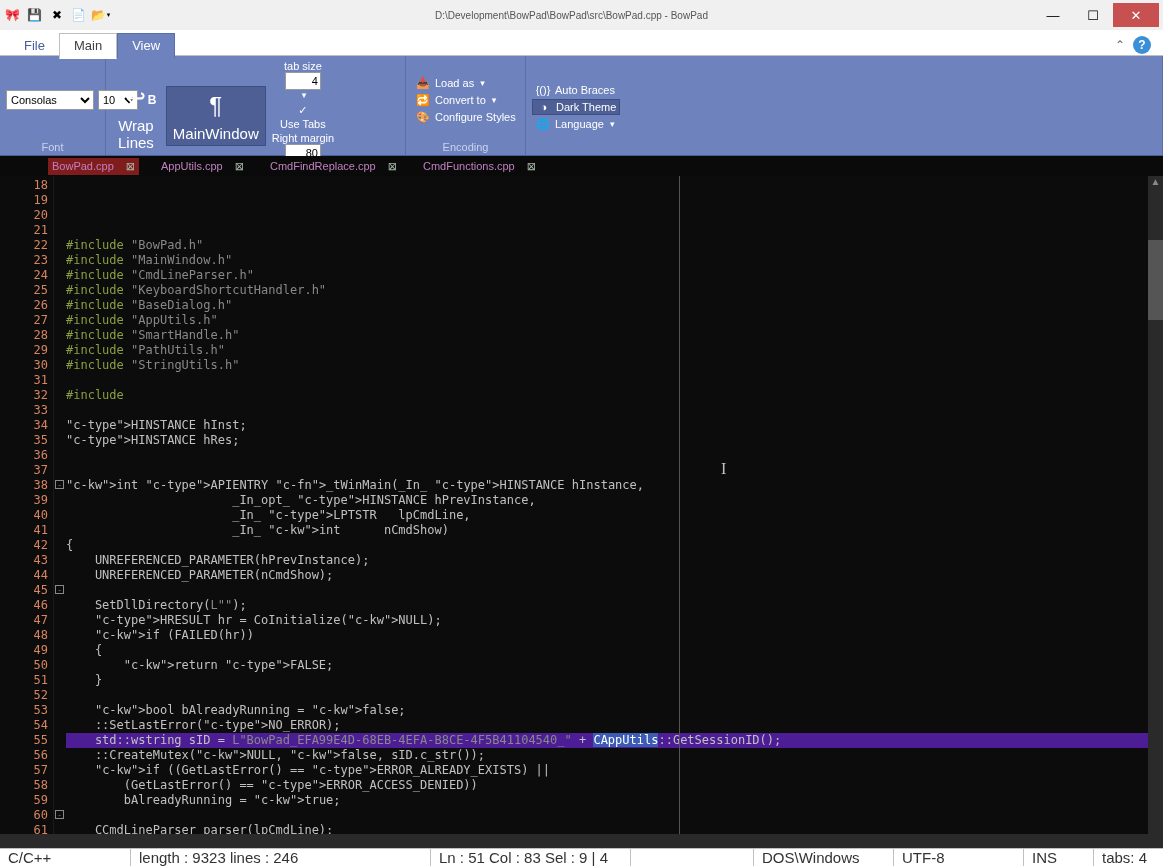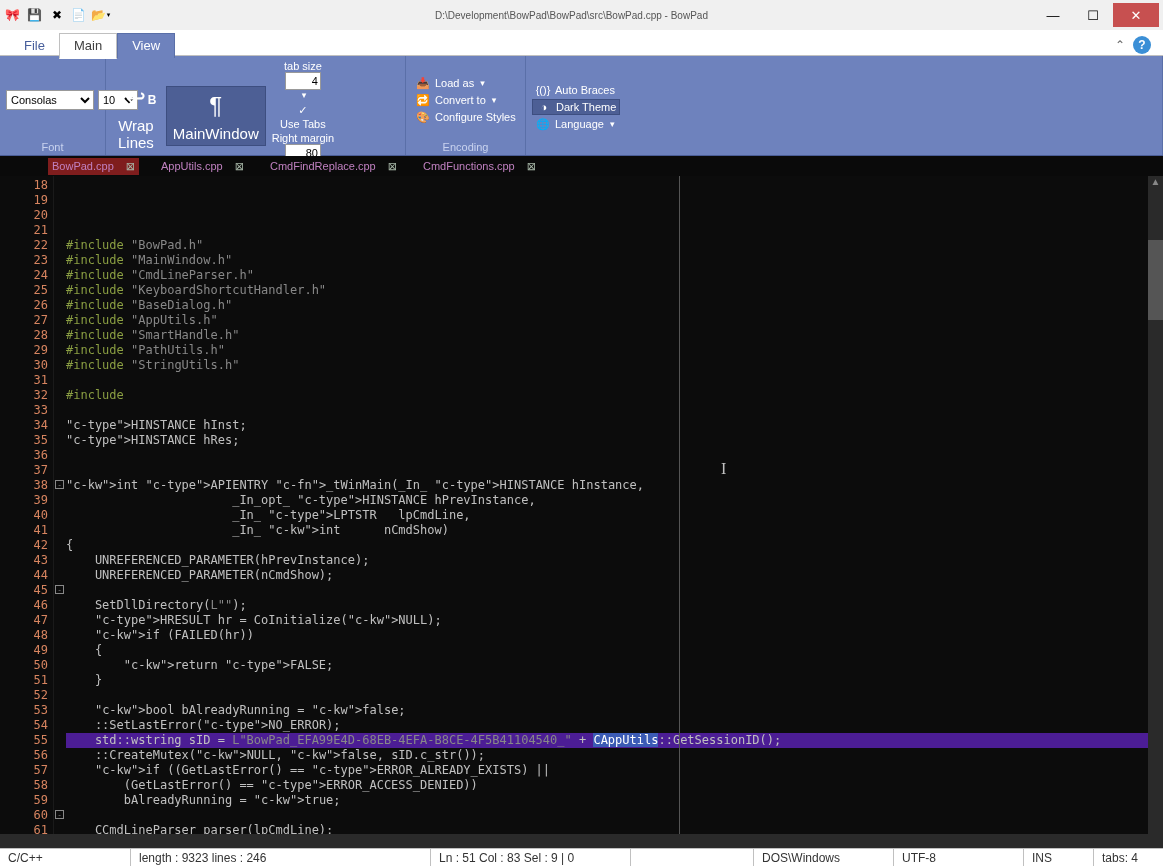--- a/index.html
+++ b/index.html
@@ -64,21 +64,21 @@
 .c-pre { color: #8a9e42; } 
 .c-str { color: #888; }
 .hl-line { background: #4c1d95; display:inline-block; width:100%; }
 .sel { background: #3b5bb5; color:#fff; }
 .scrollbar-v { width: 15px; background:#2a2a2a; }
 .scrollbar-v .arrow { color:#888; text-align:center; font-size:10px; height:14px; }
 .scrollbar-v .thumb { background:#555; height:80px; margin-top:50px; }
 .scrollbar-h { height: 14px; background:#2a2a2a; }
 
 
-.statusbar { height: 18px; background:#fff; display:flex; align-items:center; font-size:12px; color:#333; border-top:1px solid #c0c0c0; }
+.statusbar { height: 18px; background:#fff; display:flex; align-items:center; font-size:15px; color:#333; border-top:1px solid #c0c0c0; }
 .statusbar .cell { padding:0 8px; border-left:1px solid #c0c0c0; height:100%; display:flex; align-items:center; }
 .statusbar .cell:first-child { border-left:none; width:130px; }
 .statusbar .spacer { flex:1; }
 </style>
 </head>
 <body>
 
 <div class="titlebar">
   <div class="icons-left">
     <span class="ico">🎀</span>
@@ -275,19 +275,19 @@
   <div class="scrollbar-v">
     <div class="arrow">▲</div>
     <div class="thumb"></div>
   </div>
 </div>
 <div class="scrollbar-h"></div>
 
 <div class="statusbar">
   <div class="cell">C/C++</div>
   <div class="cell" style="width:300px">length : 9323    lines : 246</div>
-  <div class="cell" style="width:200px">Ln : 51   Col : 83   Sel : 9 | 0</div>
+  <div class="cell" style="width:200px">Ln : 51   Col : 83   Sel : 9 | 4</div>
   <div class="cell spacer"></div>
   <div class="cell" style="width:140px">DOS\Windows</div>
   <div class="cell" style="width:130px">UTF-8</div>
   <div class="cell" style="width:70px">INS</div>
   <div class="cell" style="width:70px">tabs: 4</div>
 </div>
 
 </body></html>

